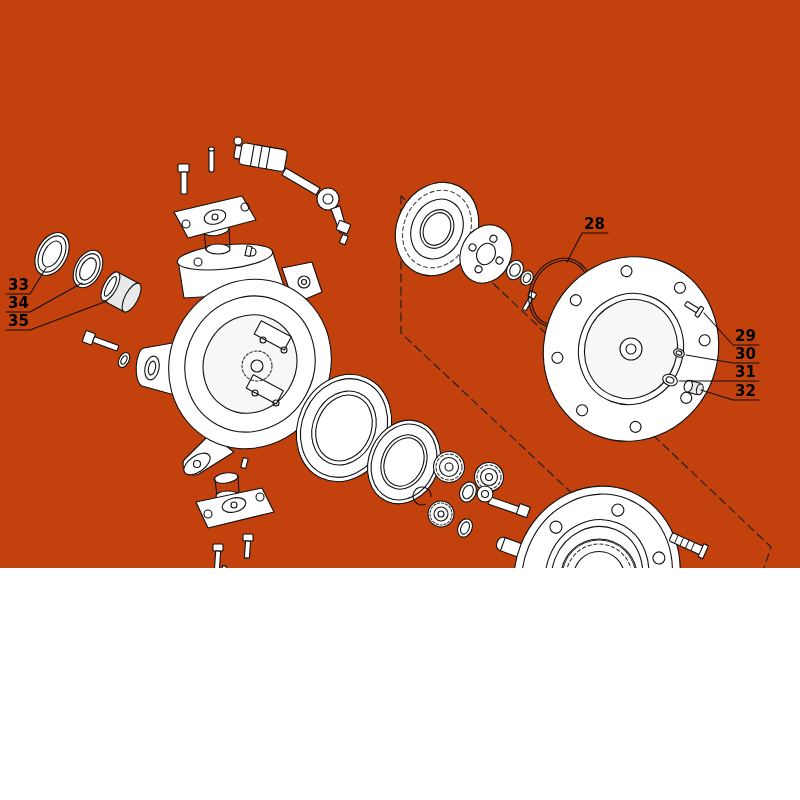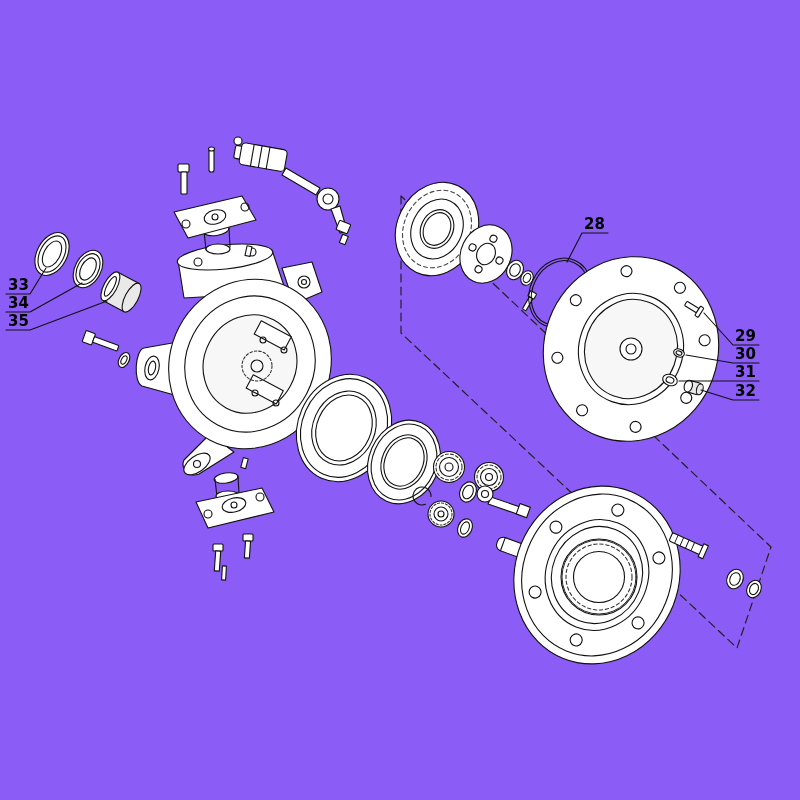--- a/index.html
+++ b/index.html
@@ -1,16 +1,16 @@
 <!DOCTYPE html>
 <html><head>
 <meta charset="utf-8">
 <style>
   html,body{margin:0;padding:0;background:#ffffff;}
-  .stage{position:relative;width:800px;height:800px;background:#8b5cf6;overflow:hidden;}
+  .stage{position:relative;width:800px;height:568px;background:#c2410c;overflow:hidden;}
   svg *{stroke:#111;stroke-width:1.1;fill:none;stroke-linejoin:round;stroke-linecap:round;}
   svg .w{fill:#ffffff;}
   svg .shade{fill:#e9e9e9;}
   svg .lt{fill:#f7f7f7;}
   svg .teeth{stroke:#333;fill:none;}
   svg .rollers{stroke:#444;fill:none;}
   svg .dashed{stroke-dasharray:8 5;stroke-width:1.2;stroke:#222;}
   svg .thin{stroke-width:0.9;}
   svg .callout-text{fill:#000;stroke:none;font:bold 15px "DejaVu Sans","Liberation Sans",sans-serif;}
   svg .leader{stroke:#111;stroke-width:1.1;}

